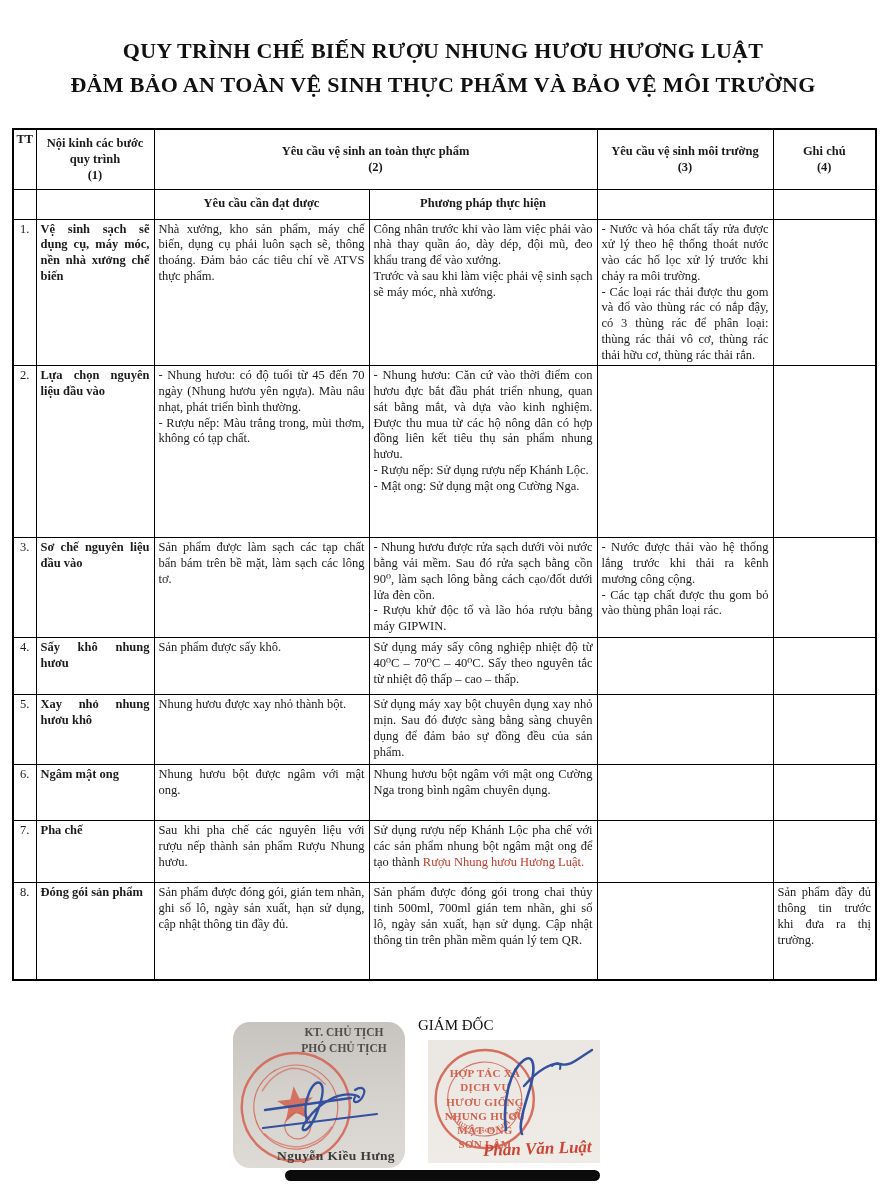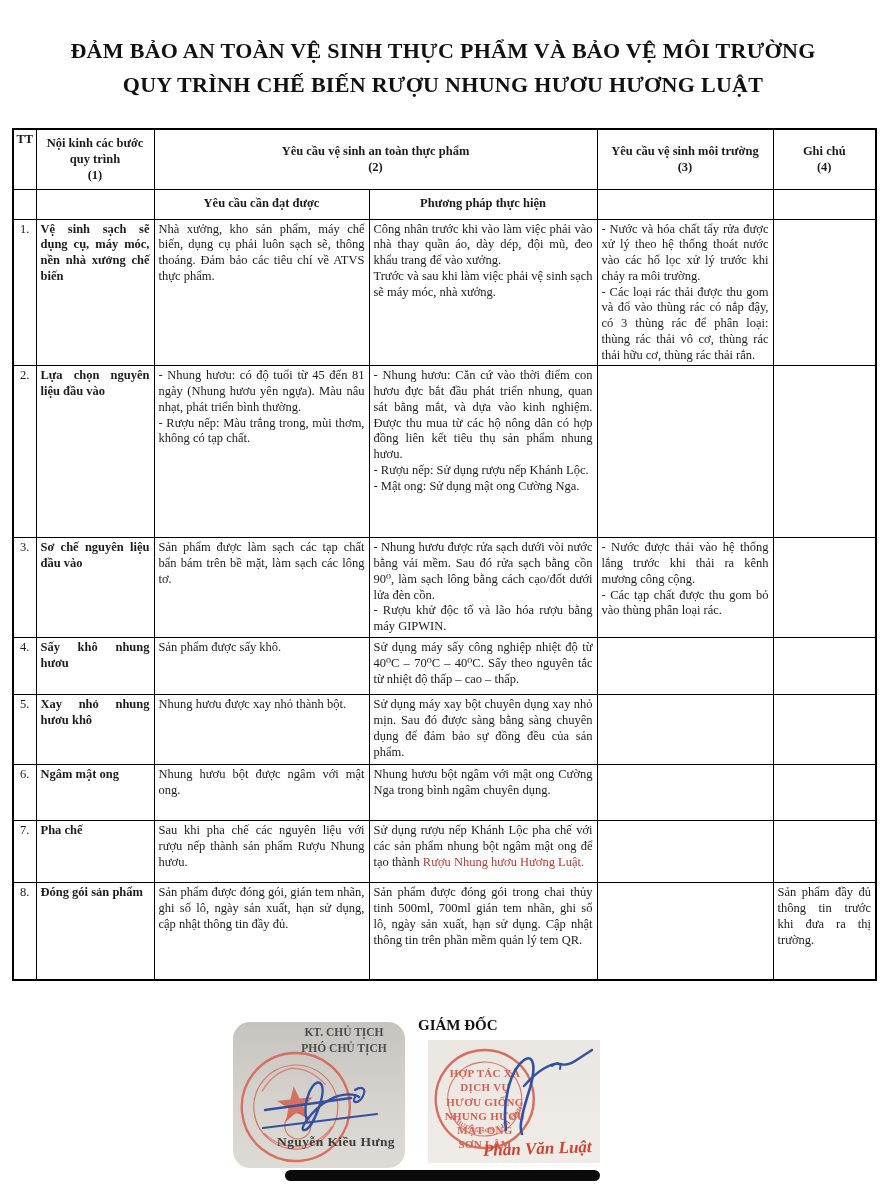--- a/index.html
+++ b/index.html
@@ -33,39 +33,39 @@
   .step-cell{font-weight:bold;text-align:justify;white-space:pre-line;}
   .num-cell{text-align:center;font-size:12.5px;}
   .red-txt{color:#c0392b;}
   
   .confirm-heading{
     position:absolute;left:20px;top:997px;
     font-weight:bold;font-size:14.5px;letter-spacing:.2px;white-space:pre;color:#111;
   }
   .director-label{
     position:absolute;left:418px;top:1017px;
-    font-weight:bold;font-size:15px;color:#111;
+    font-weight:normal;font-size:15px;color:#111;
   }
   .photo-left{
     position:absolute;left:233px;top:1022px;width:172px;height:146px;
     background:linear-gradient(180deg,#c7c4bf 0%,#d6d3ce 55%,#dedbd6 100%);
     overflow:hidden;
     border-radius:17px;
   }
   .photo-right{
     position:absolute;left:428px;top:1040px;width:172px;height:123px;
     background:linear-gradient(180deg,#eae6e1 0%,#efebe6 100%);
     overflow:hidden;
   }
   .stamp-titles{
     position:absolute;top:3px;right:6px;width:110px;text-align:center;
     font-weight:bold;font-size:11.5px;line-height:1.35;color:#4d4d4d;
   }
   .left-name{
-    position:absolute;bottom:18px;left:0;width:100%;text-align:center;
+    position:absolute;bottom:4px;left:0;width:100%;text-align:center;
     padding-left:34px;box-sizing:border-box;
     font-weight:bold;font-size:13.5px;letter-spacing:.4px;color:#3c3c3c;
   }
   .seal-left{position:absolute;left:4px;top:26px;transform:rotate(-6deg);}
   .sig-left{position:absolute;left:26px;top:48px;}
   .seal-right{position:absolute;left:4px;top:6px;transform:rotate(-8deg);}
   .seal-right-text{
     position:absolute;left:12px;top:26px;width:90px;text-align:center;
     font-size:11px;line-height:1.3;font-weight:bold;color:#d4604f;
     white-space:pre-line;letter-spacing:.3px;
@@ -80,22 +80,22 @@
     position:absolute;left:285px;top:1170px;width:315px;height:11px;
     background:#0b0b0b;border-radius:6px;
   }
 </style>
 </head>
 <body>
 
 <div class="page">
 
   <div class="doc-title">
+    <div>QUY TRÌNH CHẾ BIẾN RƯỢU NHUNG HƯƠU HƯƠNG LUẬT</div>
     <div>ĐẢM BẢO AN TOÀN VỆ SINH THỰC PHẨM VÀ BẢO VỆ MÔI TRƯỜNG</div>
-    <div>QUY TRÌNH CHẾ BIẾN RƯỢU NHUNG HƯƠU HƯƠNG LUẬT</div>
   </div>
 
   <table class="proc">
     <colgroup>
       <col style="width:23px">
         <col style="width:118px">
         <col style="width:215px">
       <col style="width:228px">
         <col style="width:176px">
         <col style="width:103px">
@@ -155,21 +155,21 @@
           </td>
         <td>
             <div class="cell-txt"></div>
           </td>
       </tr>
 
       <tr style="height:172px">
         <td class="num-cell">2.</td>
         <td class="step-cell">Lựa chọn nguyên liệu đầu vào</td>
         <td>
-            <div class="cell-txt">- Nhung hươu: có độ tuổi từ 45 đến 81 ngày (Nhung hươu yên ngựa). Màu nâu nhạt, phát triển bình thường.
+            <div class="cell-txt">- Nhung hươu: có độ tuổi từ 45 đến 70 ngày (Nhung hươu yên ngựa). Màu nâu nhạt, phát triển bình thường.
 - Rượu nếp: Màu trắng trong, mùi thơm, không có tạp chất.</div>
           </td>
         <td>
             <div class="cell-txt">- Nhung hươu: Căn cứ vào thời điểm con hươu đực bắt đầu phát triển nhung, quan sát bằng mắt, và dựa vào kinh nghiệm. Được thu mua từ các hộ nông dân có hợp đồng liên kết tiêu thụ sản phẩm nhung hươu.
 - Rượu nếp: Sử dụng rượu nếp Khánh Lộc.
 - Mật ong: Sử dụng mật ong Cường Nga.</div>
           </td>
         <td>
             <div class="cell-txt"></div>
           </td>

